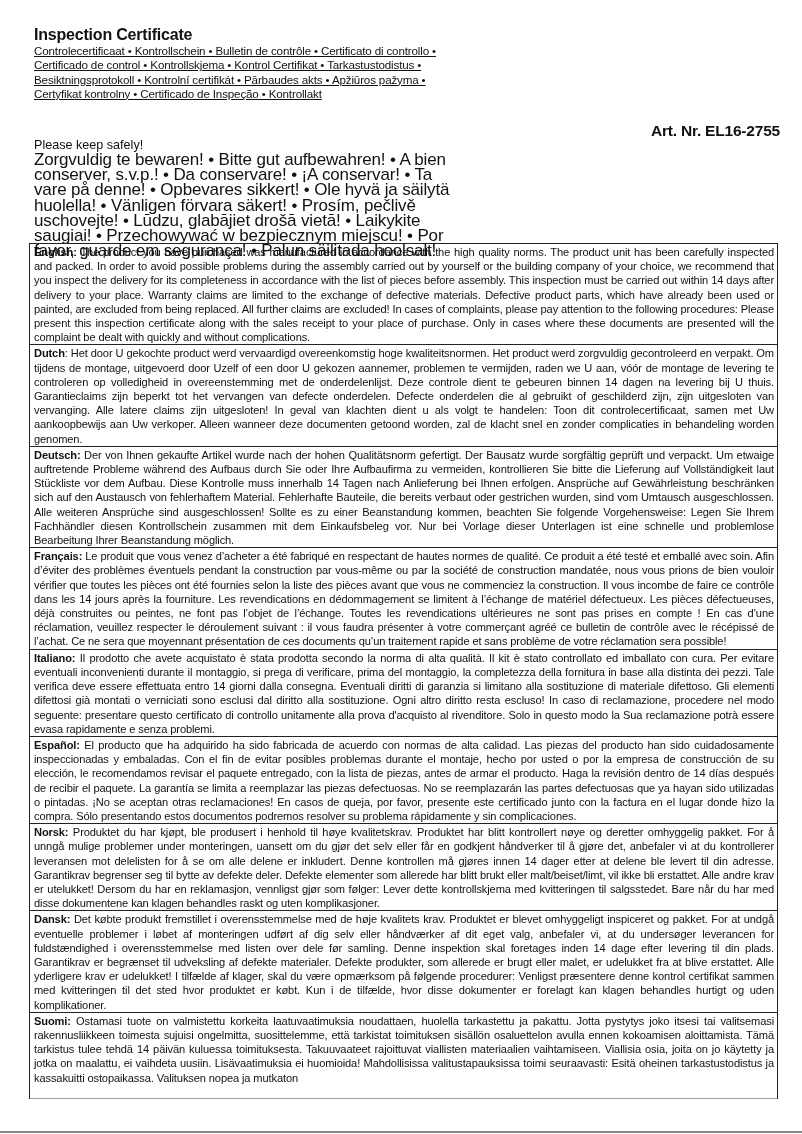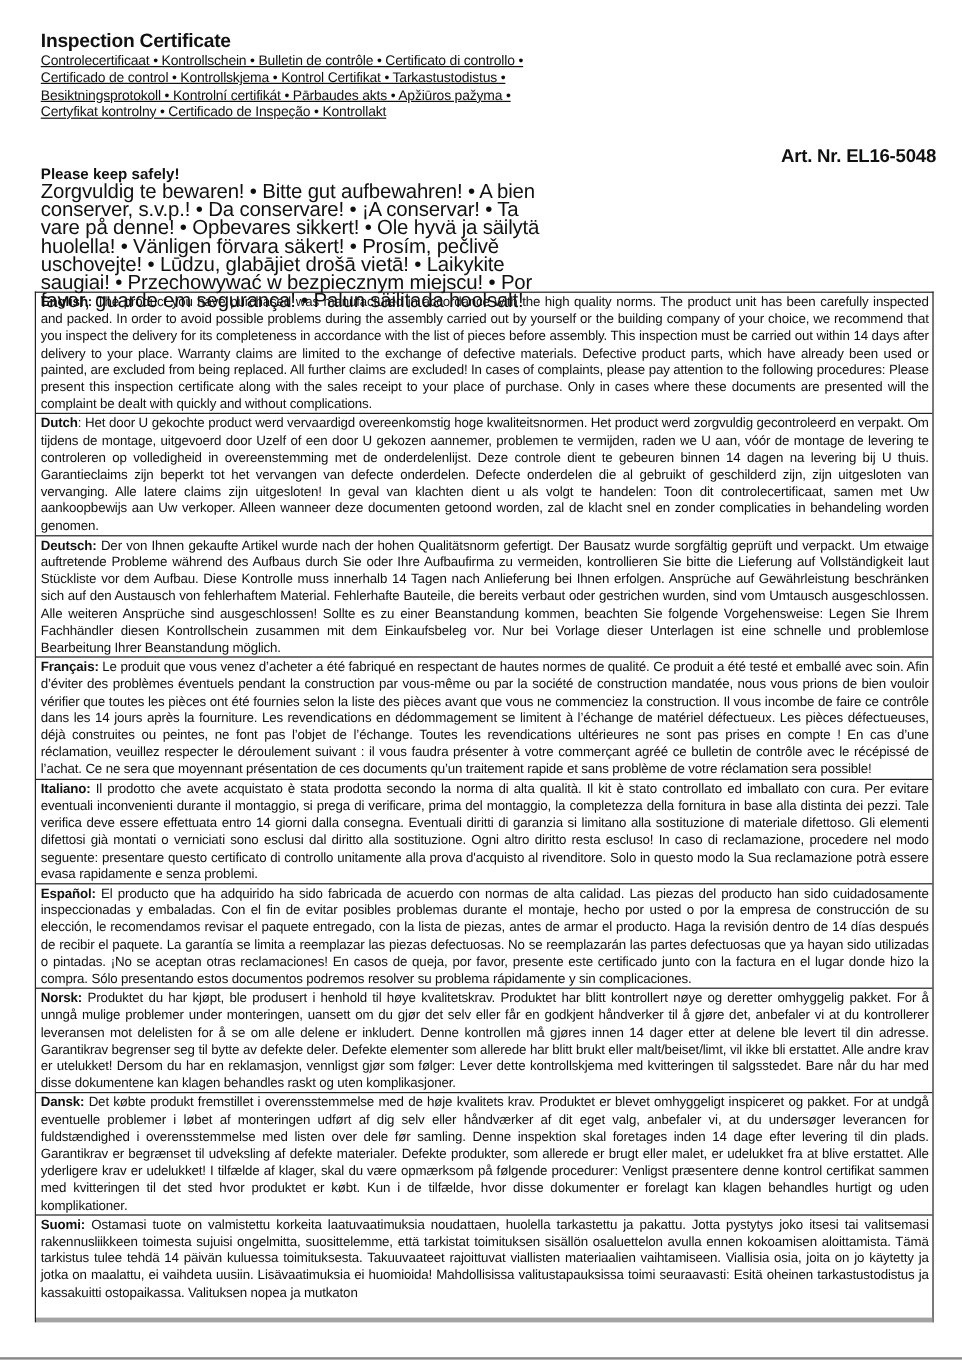--- a/index.html
+++ b/index.html
@@ -14,49 +14,49 @@
   .subtitle {
     position: absolute; left: 34px; top: 44px; width: 420px;
     font-size: 11.6px; line-height: 14.3px; letter-spacing: -0.15px; text-decoration: underline;
   }
   .artnr {
     position: absolute; right: 22px; top: 122px;
     font-size: 15.5px; font-weight: bold; letter-spacing: -0.2px;
   }
   .keep-title {
     position: absolute; left: 34px; top: 138px;
-    font-size: 12.6px; font-weight: bold;
+    font-size: 12.6px; font-weight: normal;
   }
   .keep-list {
     position: absolute; left: 34px; top: 152px; width: 430px;
     font-size: 17px; line-height: 15.2px; letter-spacing: -0.15px;
   }
   .table {
     position: absolute; left: 29px; top: 243px; width: 747px;
     border: 1px solid #222; border-bottom: none;
   }
   .section {
     border-bottom: 1px solid #222;
     padding: 1px 3px 0px 4px;
     font-size: 11.1px; line-height: 14.2px; text-align: justify;
     letter-spacing: -0.12px;
   }
   .section .lang { font-weight: bold; margin-top: 24px; }
-  .section.last { border-bottom: 4px solid #a3a3a3; height: 84px; overflow: hidden; }
+  .section.last { border-bottom: 1px solid #a3a3a3; height: 84px; overflow: hidden; }
   .bottom-rule {
     position: absolute; left: 0; right: 0; top: 1131px; height: 2px; background: #888;
   }
 </style>
 </head>
 <body>
 
 <div>
   <div class="title">Inspection Certificate</div>
   <div class="subtitle">Controlecertificaat • Kontrollschein • Bulletin de contrôle •  Certificato di controllo  • Certificado de control • Kontrollskjema • Kontrol Certifikat • Tarkastustodistus • Besiktningsprotokoll • Kontrolní certifikát • Pārbaudes akts • Apžiūros pažyma • Certyfikat kontrolny • Certificado de Inspeção • Kontrollakt</div>
-  <div class="artnr">Art. Nr. EL16-5048</div>
+  <div class="artnr">Art. Nr. EL16-2755</div>
 
   <div class="keep-title">Please keep safely!</div>
   <div class="keep-list">Zorgvuldig te bewaren! • Bitte gut aufbewahren! • A bien conserver, s.v.p.! • Da conservare! • ¡A conservar! • Ta vare på denne! • Opbevares sikkert! • Ole hyvä ja säilytä huolella! • Vänligen förvara säkert! • Prosím, pečlivě uschovejte! • Lūdzu, glabājiet drošā vietā! • Laikykite saugiai! • Przechowywać w bezpiecznym miejscu! • Por favor, guarde em segurança! • Palun säilitada hoolsalt!</div>
 
   <div class="table">
     <div class="section">
       <span class="lang">English:</span><span> The product you have purchased was manufactured in accordance with the high quality norms. The product unit has been carefully inspected and packed. In order to avoid possible problems during the assembly carried out by yourself or the building company of your choice, we recommend that you inspect the delivery for its completeness in accordance with the list of pieces before assembly. This inspection must be carried out within 14 days after delivery to your place. Warranty claims are limited to the exchange of defective materials. Defective product parts, which have already been used or painted, are excluded from being replaced. All further claims are excluded! In cases of complaints, please pay attention to the following procedures: Please present this inspection certificate along with the sales receipt to your place of purchase. Only in cases where these documents are presented will the complaint be dealt with quickly and without complications.</span>
     </div>
     <div class="section">
       <span class="lang">Dutch</span><span>: Het door U gekochte product werd vervaardigd overeenkomstig hoge kwaliteitsnormen. Het product werd zorgvuldig gecontroleerd en verpakt. Om tijdens de montage, uitgevoerd door Uzelf of een door U gekozen aannemer, problemen te vermijden, raden we U aan, vóór de montage de levering te controleren op volledigheid in overeenstemming met de onderdelenlijst. Deze controle dient te gebeuren binnen 14 dagen na levering bij U thuis. Garantieclaims zijn beperkt tot het vervangen van defecte onderdelen. Defecte onderdelen die al gebruikt of geschilderd zijn, zijn uitgesloten van vervanging. Alle latere claims zijn uitgesloten! In geval van klachten dient u als volgt te handelen: Toon dit controlecertificaat, samen met Uw aankoopbewijs aan Uw verkoper. Alleen wanneer deze documenten getoond worden, zal de klacht snel en zonder complicaties in behandeling worden genomen.</span>

